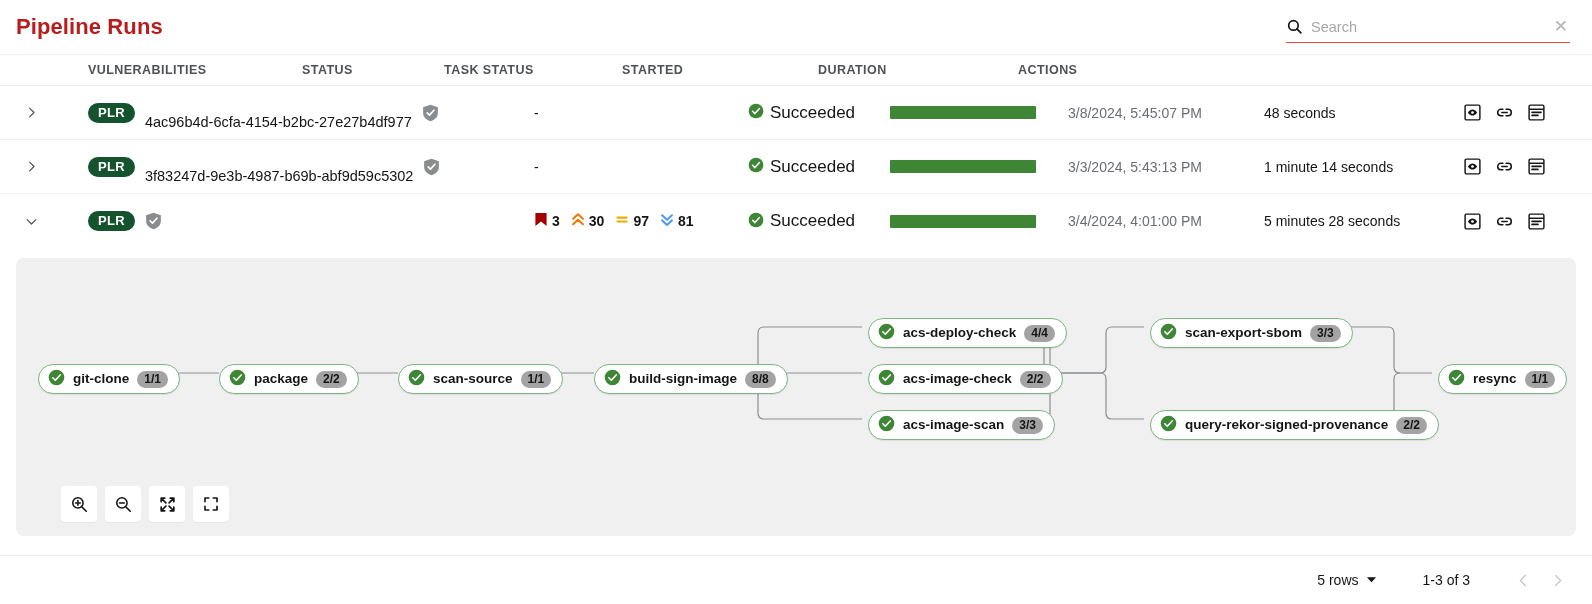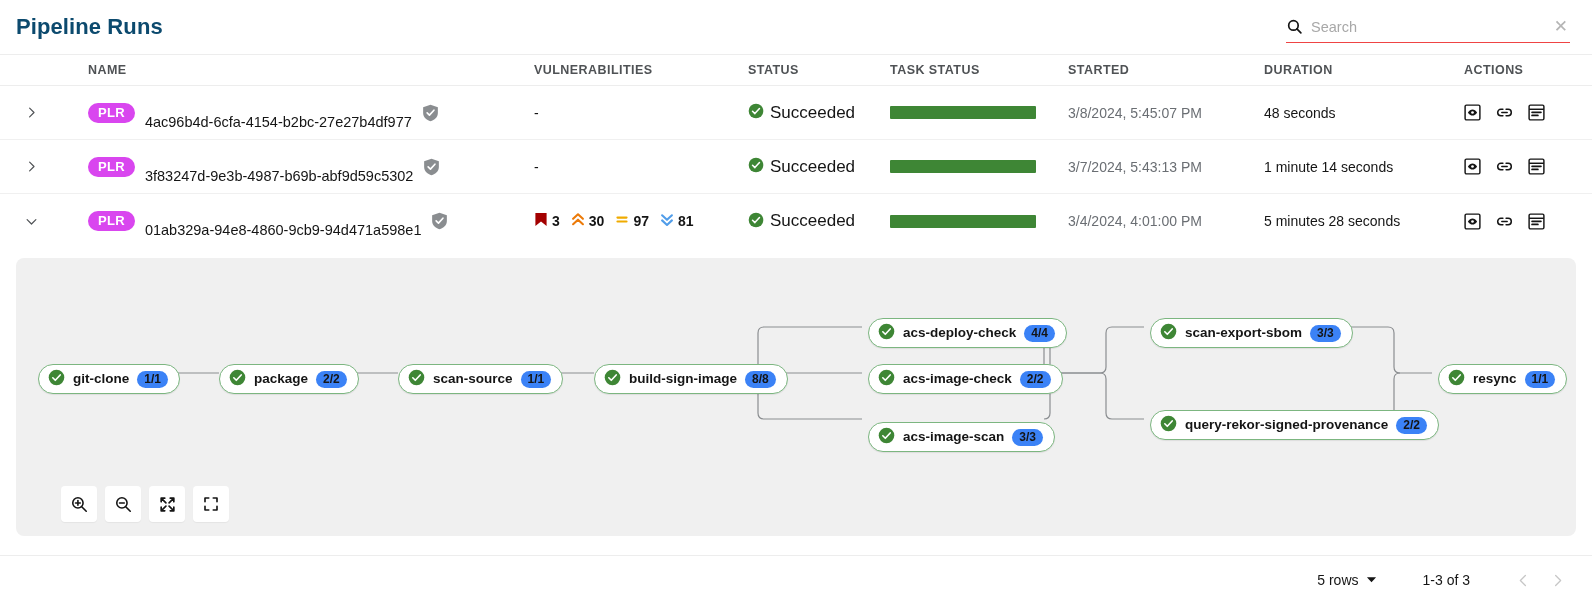--- a/index.html
+++ b/index.html
@@ -17,21 +17,21 @@
     position: relative;
     height: 54px;
     display: flex;
     align-items: center;
     padding: 0 16px;
   }
   .page-title {
     font-size: 22px;
     font-weight: bold;
     letter-spacing: .1px;
-    color: #0c4a6e;
+    color: #b91c1c;
   }
   .search-wrap {
     position: absolute;
     right: 22px;
     top: 11px;
     width: 284px;
     height: 32px;
     display: flex;
     align-items: center;
     border-bottom: 1px solid #ef4444;
@@ -95,21 +95,21 @@
     width: 18px; height: 18px;
     display: flex; align-items: center; justify-content: center;
     color: #4f5255;
     cursor: pointer;
   }
 
   .plr-badge {
     display: inline-flex;
     align-items: center;
     justify-content: center;
-    background: #d946ef;
+    background: #14532d;
     color: #ffffff;
     font-size: 13px;
     font-weight: bold;
     border-radius: 11px;
     padding: 2px 10px 3px;
     letter-spacing: .3px;
   }
   .run-name { font-size: 14.5px; color: #151515; white-space: nowrap; margin-top: 18px; }
 
   .shield { display: inline-flex; align-items: center; }
@@ -152,21 +152,21 @@
     border-radius: 16px;
     box-shadow: 0 1px 1px rgba(3,3,3,.08);
     font-size: 13.5px;
     color: #151515;
     white-space: nowrap;
     cursor: pointer;
     font-weight: bold;
   }
   .node .n-label { line-height: 1; }
   .count-pill {
-    background: #3b82f6;
+    background: #a3a3a3;
     color: #151515;
     font-size: 12px;
     border-radius: 9px;
     padding: 2px 7px 3px;
     line-height: 1;
   }
 
   .graph-toolbar {
     position: absolute;
     left: 45px;
@@ -227,21 +227,20 @@
     </span>
     <input class="search-input" type="text" placeholder="Search" style="">
     <span class="search-clear">✕</span>
   </div>
 </div>
 
 <div class="table">
 
   <div class="thead">
     <div class="c-toggle"></div>
-    <div class="c-name">NAME</div>
     <div class="c-vuln">VULNERABILITIES</div>
     <div class="c-status">STATUS</div>
     <div class="c-task">TASK STATUS</div>
     <div class="c-started">STARTED</div>
     <div class="c-dur">DURATION</div>
     <div class="c-act">ACTIONS</div>
   </div>
 
   <div id="rows-host">
       <div class="trow">
@@ -330,21 +329,21 @@
               <circle cx="12" cy="12" r="11" fill="#3e8635"></circle>
               <path d="M6.8 12.4 L10.3 15.9 L17.2 8.4" fill="none" stroke="#fff" stroke-width="2.3" stroke-linecap="round" stroke-linejoin="round"></path>
             </svg></span>
           <span class="status-txt">Succeeded</span>
         </div>
         <div class="c-task">
           <div class="taskbar-outer">
             <div class="taskbar-fill" style="width:100%"></div>
           </div>
         </div>
-        <div class="c-started">3/7/2024, 5:43:13 PM</div>
+        <div class="c-started">3/3/2024, 5:43:13 PM</div>
         <div class="c-dur">1 minute 14 seconds</div>
         <div class="c-act">
           <span class="act-btn">
             <svg width="17" height="17" viewBox="0 0 20 20" fill="none" stroke="currentColor" stroke-width="1.7">
               <rect x="1.3" y="1.3" width="17.4" height="17.4" rx="1.6"></rect>
               <path d="M4.6 10 C6.1 7.4 8 6.4 10 6.4 C12 6.4 13.9 7.4 15.4 10 C13.9 12.6 12 13.6 10 13.6 C8 13.6 6.1 12.6 4.6 10 Z" fill="currentColor" stroke="none"></path>
               <circle cx="10" cy="10" r="1.6" fill="#fff" stroke="none"></circle>
             </svg>
           </span>
           <span class="act-btn">
@@ -367,21 +366,20 @@
       <div class="trow expanded">
         <div class="c-toggle">
           <span class="chev">
             <svg width="15" height="15" viewBox="0 0 24 24" fill="none" stroke="currentColor" stroke-width="1.9" stroke-linecap="round" stroke-linejoin="round">
               <path d="M5 9 L12 16 L19 9"></path>
             </svg>
           </span>
         </div>
         <div class="c-name">
           <span class="plr-badge">PLR</span>
-          <span class="run-name">01ab329a-94e8-4860-9cb9-94d471a598e1</span>
           <span class="shield">
             <svg width="17" height="18" viewBox="0 0 20 22">
               <path d="M10 1 L19 4 V11 C19 16.2 14.8 19.8 10 21 C5.2 19.8 1 16.2 1 11 V4 Z" fill="#8a8d90"></path>
               <path d="M5.9 10.9 L8.7 13.6 L14.2 7.6" fill="none" stroke="#fff" stroke-width="2" stroke-linecap="round" stroke-linejoin="round"></path>
             </svg>
           </span>
         </div>
         <div class="c-vuln">
           <div class="vuln-group">
             <span class="vuln-item">
@@ -518,21 +516,21 @@
         <span class="count-pill">4/4</span>
       </div>
       <div class="node" style="left: 852px; top: 106px;">
         <span><svg width="17" height="17" viewBox="0 0 24 24">
             <circle cx="12" cy="12" r="11" fill="#3e8635"></circle>
             <path d="M6.8 12.4 L10.3 15.9 L17.2 8.4" fill="none" stroke="#fff" stroke-width="2.3" stroke-linecap="round" stroke-linejoin="round"></path>
           </svg></span>
         <span class="n-label">acs-image-check</span>
         <span class="count-pill">2/2</span>
       </div>
-      <div class="node" style="left: 852px; top: 152px; margin-top: 12px;">
+      <div class="node" style="left: 852px; top: 152px;">
         <span><svg width="17" height="17" viewBox="0 0 24 24">
             <circle cx="12" cy="12" r="11" fill="#3e8635"></circle>
             <path d="M6.8 12.4 L10.3 15.9 L17.2 8.4" fill="none" stroke="#fff" stroke-width="2.3" stroke-linecap="round" stroke-linejoin="round"></path>
           </svg></span>
         <span class="n-label">acs-image-scan</span>
         <span class="count-pill">3/3</span>
       </div>
       <div class="node" style="left: 1134px; top: 60px;">
         <span><svg width="17" height="17" viewBox="0 0 24 24">
             <circle cx="12" cy="12" r="11" fill="#3e8635"></circle>

